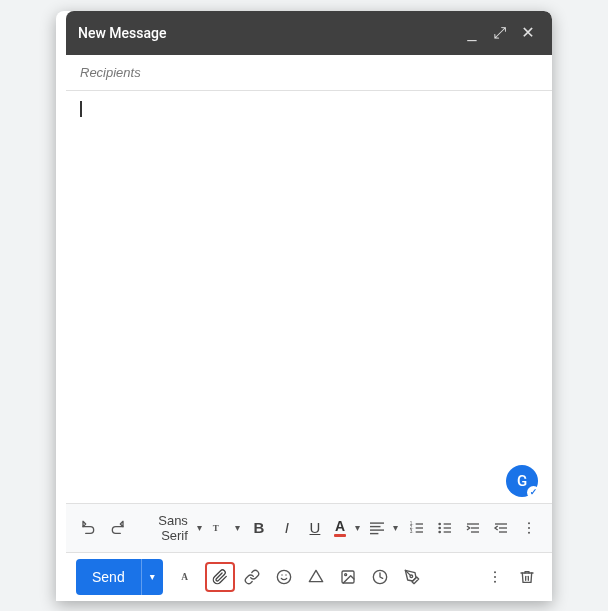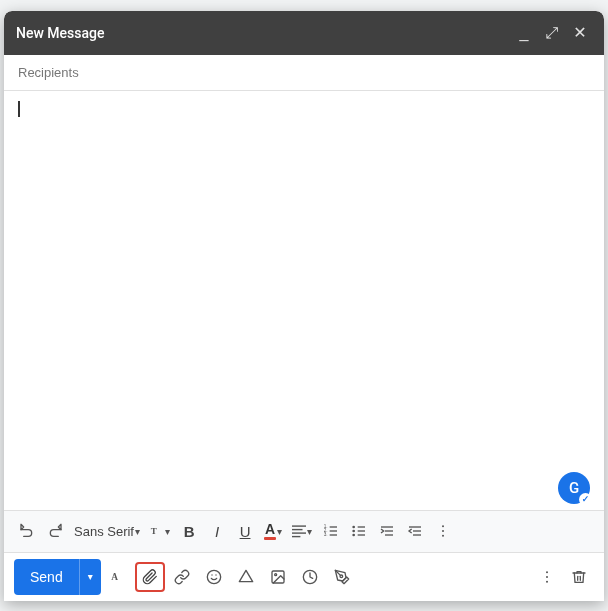--- a/index.html
+++ b/index.html
@@ -7,28 +7,29 @@
       background: #f1f3f4;
       display: flex;
       justify-content: center;
       align-items: center;
       height: 611px;
       width: 608px;
       font-family: 'Roboto', Arial, sans-serif;
       font-size: 13px;
     }
     .compose-window {
-      width: 600px;
+      width: 496px;
       height: 590px;
       background: #fff;
       border-radius: 8px 8px 0 0;
       box-shadow: 0 4px 16px rgba(0,0,0,0.3);
       display: flex;
       flex-direction: column;
       overflow: hidden;
+      padding-left: 10px;
     }
     .title-bar {
       background: #404040;
       color: #fff;
       padding: 10px 12px;
       display: flex;
       align-items: center;
       justify-content: space-between;
       border-radius: 8px 8px 0 0;
       min-height: 42px;
@@ -64,20 +65,21 @@
       display: flex;
       align-items: center;
     }
     .field-input {
       border: none;
       outline: none;
       width: 100%;
       font-size: 13px;
       color: #333;
       background: transparent;
+      font-style: italic;
     }
     .field-input::placeholder { color: #777; }
 
     .body-area {
       flex: 1;
       padding: 10px 14px;
       position: relative;
       overflow-y: auto;
     }
     .body-cursor {
@@ -162,28 +164,29 @@
       cursor: pointer;
       padding: 2px 4px;
       border-radius: 3px;
       display: flex;
       align-items: center;
       gap: 2px;
     }
     .tb-dropdown {
       display: flex;
       align-items: center;
-      gap: 1px;
+      gap: 9px;
       background: none;
       border: none;
       cursor: pointer;
       padding: 3px 4px;
       border-radius: 3px;
       font-size: 13px;
       color: #444;
+      text-align: right;
     }
     .chevron-down {
       font-size: 10px;
       color: #555;
     }
     .tb-underline-a {
       display: flex;
       flex-direction: column;
       align-items: center;
       justify-content: center;
@@ -366,21 +369,21 @@
     <button class="tb-btn">
       <svg width="16" height="16" viewBox="0 0 24 24" fill="#555">
           <circle cx="12" cy="5" r="1.5"></circle>
           <circle cx="12" cy="12" r="1.5"></circle>
           <circle cx="12" cy="19" r="1.5"></circle>
         </svg>
     </button>
   </div>
 
   <div class="toolbar2">
-    <div style="display:flex;align-items:center;">
+    <div style="display:flex;align-items:center;margin-right:8px;">
       <button class="send-btn">Send</button>
       <button class="send-dropdown-btn">
         <span style="font-size:10px;">▾</span>
       </button>
     </div>
 
     <button class="tb2-btn">
       <svg width="16" height="16" viewBox="0 0 24 24" fill="none" stroke="#555" stroke-width="2">
           <text x="2" y="16" font-size="14" font-family="serif" font-weight="bold" fill="#555" stroke="none">A</text>
         </svg>

